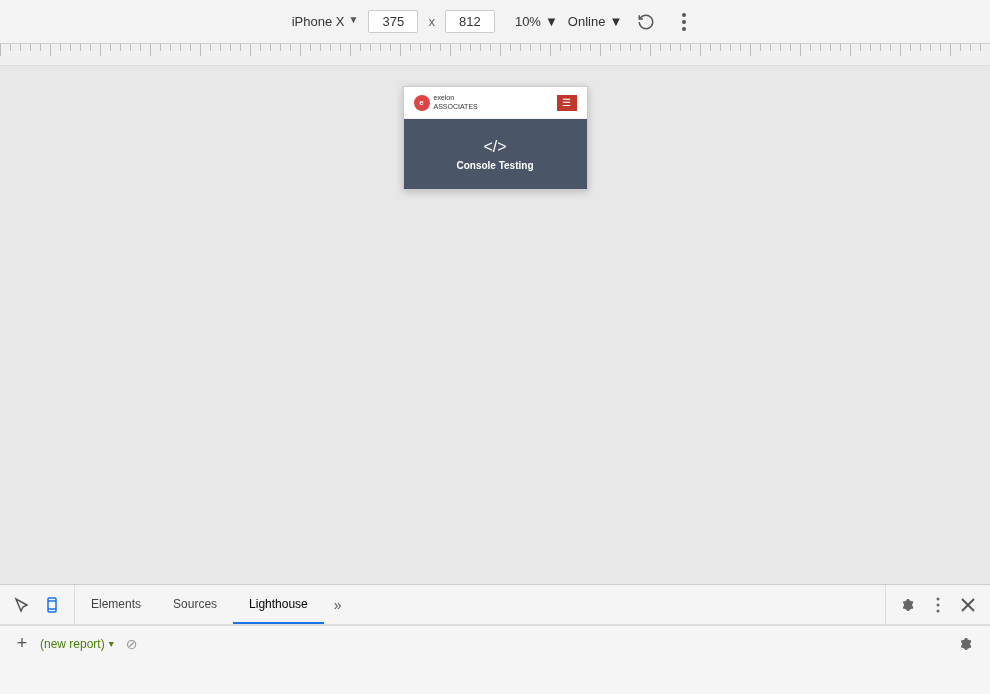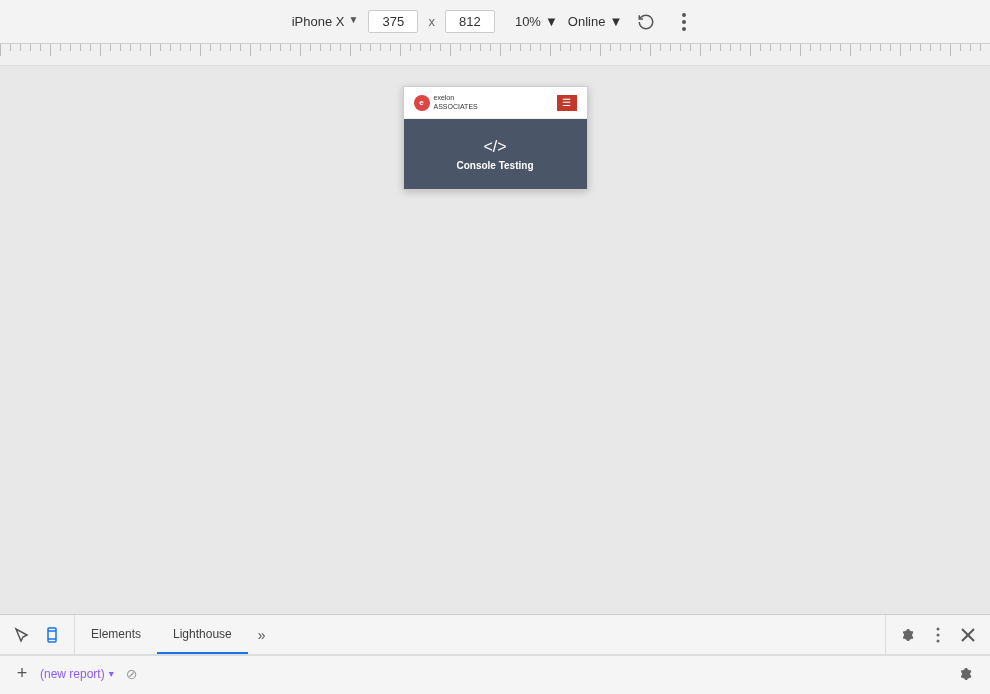--- a/index.html
+++ b/index.html
@@ -216,21 +216,21 @@
     .service-label {
       color: white;
       font-size: 10px;
       font-weight: bold;
     }
 
     
     .devtools-panel {
       background: #f5f5f5;
       border-top: 1px solid #ccc;
-      height: 80px;
+      height: 110px;
       display: flex;
       flex-direction: column;
       flex-shrink: 0;
     }
 
     
     .devtools-tabs {
       background: #f5f5f5;
       border-bottom: 1px solid #ddd;
       display: flex;
@@ -266,21 +266,21 @@
       padding: 0 16px;
       display: flex;
       align-items: center;
       font-size: 12px;
       color: #444;
       cursor: pointer;
       border-bottom: 2px solid transparent;
       white-space: nowrap;
     }
     .devtools-tab.active {
-      color: #404040;
+      color: #000000;
       border-bottom: 2px solid #1a73e8;
     }
     .devtools-tab-more {
       padding: 0 10px;
       display: flex;
       align-items: center;
       font-size: 14px;
       color: #555;
       cursor: pointer;
     }
@@ -320,21 +320,21 @@
       justify-content: center;
       font-size: 18px;
       color: #555;
       cursor: pointer;
     }
     .report-dropdown {
       display: flex;
       align-items: center;
       gap: 4px;
       font-size: 12px;
-      color: #8b5cf6;
+      color: #4d7c0f;
       cursor: pointer;
     }
     .report-dropdown .chevron {
       font-size: 10px;
     }
     .no-icon {
       width: 20px;
       height: 20px;
       display: flex;
       align-items: center;
@@ -544,20 +544,23 @@
           <rect x="4" y="1" width="8" height="14" rx="1"></rect>
           <line x1="4" y1="4" x2="12" y2="4"></line>
           <line x1="4" y1="12" x2="12" y2="12"></line>
         </svg>
       </div>
     </div>
 
     <div class="devtools-tab">
       <span>Elements</span>
     </div>
+    <div class="devtools-tab">
+      <span>Sources</span>
+    </div>
     <div class="devtools-tab active">
       <span>Lighthouse</span>
     </div>
     <div class="devtools-tab-more">
       <span>»</span>
     </div>
 
     <div class="devtools-right-icons">
       <div class="devtools-right-icon">
         <svg class="gear-svg" viewBox="0 0 24 24">

